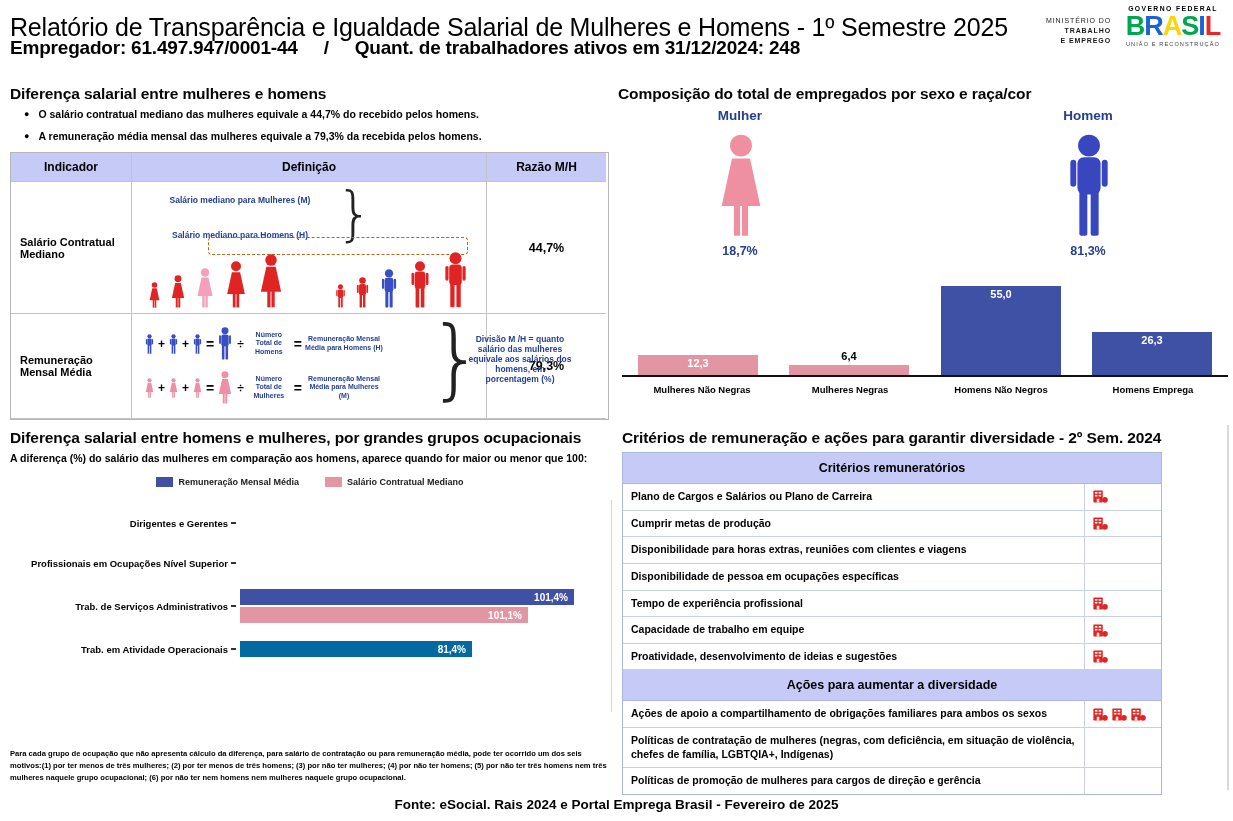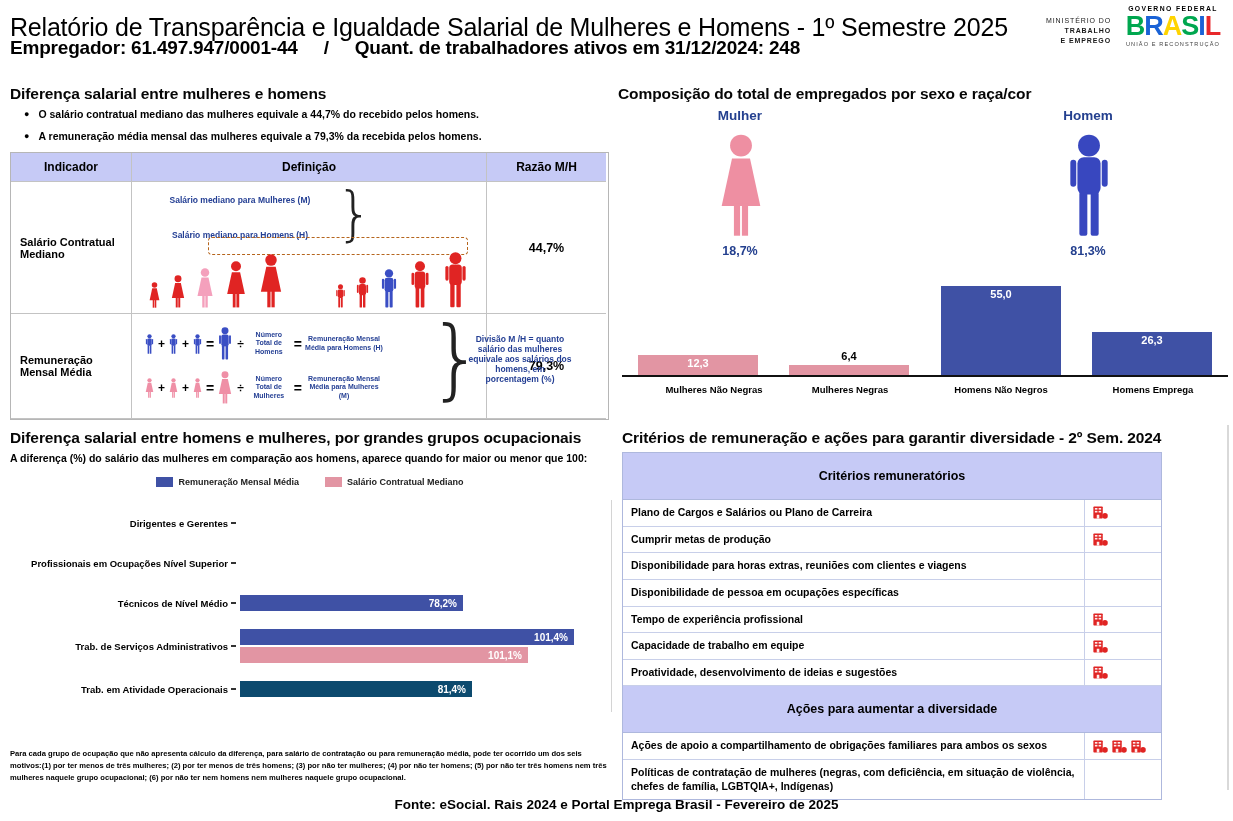--- a/index.html
+++ b/index.html
@@ -74,21 +74,21 @@
   .occ-tick{width:5px;height:1.5px;background:#333;margin-right:4px;flex:none;}
   .occ-bars{display:flex;flex-direction:column;gap:2px;}
   .occ-bar{height:16px;display:flex;align-items:center;justify-content:flex-end;}
   .occ-bar span{color:#fff;font-size:10px;font-weight:700;padding-right:6px;}
   .occ-frame{left:611px;top:500px;width:1px;height:212px;background:#d4d4d4;}
   .footnote{left:10px;top:748px;width:604px;font-size:7.6px;font-weight:600;line-height:1.55;}
 
   
   #crit-table{left:622px;top:452px;width:538px;border:1px solid #aeb8dd;}
   .crit-hd{background:#c6caf6;text-align:center;font-size:12.5px;font-weight:700;
-           padding:16px 0;border-bottom:1px solid #aeb8dd;}
+           padding:8px 0;border-bottom:1px solid #aeb8dd;}
   .crit-row{display:grid;grid-template-columns:1fr 76px;border-bottom:1px solid #c8cfe9;}
   .crit-row:last-child{border-bottom:none;}
   .crit-lab{font-size:10.5px;font-weight:700;padding:6px 8px;line-height:1.3;
             border-right:1px solid #c8cfe9;}
   .crit-icons{display:flex;align-items:center;gap:4px;padding-left:8px;}
   .edge-line{left:1227px;top:425px;width:2px;height:365px;background:#d9d9d9;}
 
   
   .footer{left:0;top:797px;width:1233px;text-align:center;font-size:13.5px;font-weight:700;}
 </style>
@@ -308,21 +308,21 @@
       <rect x="14.5" y="45" width="6.2" height="34" rx="1.5" fill="#3847bf"></rect>
       <rect x="23.3" y="45" width="6.2" height="34" rx="1.5" fill="#3847bf"></rect>
     </svg></div>
 <div class="abs sex-pct" style="left:680px;top:244px;">18,7%</div>
 <div class="abs sex-pct" style="left:1028px;top:244px;">81,3%</div>
 <div class="abs" id="comp-chart">
     <div class="axis"></div>
     <div class="cbar" style="left:16px;width:120px;height:20px;background:#e295a3">
       <span class="cbar-val" style="top:2px;color:#fff">12,3</span>
     </div>
-    <div class="cbar-cat" style="left:16px;width:152px;">Mulheres Não Negras</div>
+    <div class="cbar-cat" style="left:4px;width:152px;">Mulheres Não Negras</div>
     <div class="cbar" style="left:167px;width:120px;height:10px;background:#e295a3"></div>
     <div class="cbar-val" style="position:absolute;left:167px;width:120px;bottom:33px;color:#000">6,4</div>
     <div class="cbar-cat" style="left:152px;width:152px;">Mulheres Negras</div>
     <div class="cbar" style="left:319px;width:120px;height:89px;background:#3f51a5">
       <span class="cbar-val" style="top:2px;color:#fff">55,0</span>
     </div>
     <div class="cbar-cat" style="left:303px;width:152px;">Homens Não Negros</div>
     <div class="cbar" style="left:470px;width:120px;height:43px;background:#3f51a5">
       <span class="cbar-val" style="top:2px;color:#fff">26,3</span>
     </div>
@@ -345,46 +345,37 @@
     <div class="occ-row" style="height:40px">
       <div class="occ-lab">Dirigentes e Gerentes</div>
       <div class="occ-tick"></div>
       <div class="occ-bars"></div>
     </div>
     <div class="occ-row" style="height:40px">
       <div class="occ-lab">Profissionais em Ocupações Nível Superior</div>
       <div class="occ-tick"></div>
       <div class="occ-bars"></div>
     </div>
-    <div class="occ-row" style="height:40px">
-      <div class="occ-lab">Técnicos de Nível Médio</div>
-      <div class="occ-tick"></div>
-      <div class="occ-bars">
-        <div class="occ-bar" style="width:223px;background:#3f51a5">
-          <span>78,2%</span>
-        </div>
-      </div>
-    </div>
     <div class="occ-row" style="height:46px">
       <div class="occ-lab">Trab. de Serviços Administrativos</div>
       <div class="occ-tick"></div>
       <div class="occ-bars">
         <div class="occ-bar" style="width:334px;background:#3f51a5">
           <span>101,4%</span>
         </div>
         <div class="occ-bar" style="width:288px;background:#e295a3">
           <span>101,1%</span>
         </div>
       </div>
     </div>
     <div class="occ-row" style="height:40px">
       <div class="occ-lab">Trab. em Atividade Operacionais</div>
       <div class="occ-tick"></div>
       <div class="occ-bars">
-        <div class="occ-bar" style="width:232px;background:#0c4a6e">
+        <div class="occ-bar" style="width:232px;background:#0369a1">
           <span>81,4%</span>
         </div>
       </div>
     </div>
   </div>
 <div class="abs occ-frame"></div>
 <div class="abs footnote">Para cada grupo de ocupação que não apresenta cálculo da diferença, para salário de contratação ou para remuneração média, pode ter ocorrido um dos seis motivos:(1) por ter menos de três mulheres; (2) por ter menos de três homens; (3) por não ter mulheres; (4) por não ter homens; (5) por não ter três homens nem três mulheres naquele grupo ocupacional; (6) por não ter nem homens nem mulheres naquele grupo ocupacional.</div>
 
 <div class="abs sec-title" style="left:622px;top:429px;">Critérios de remuneração e ações para garantir diversidade - 2º Sem. 2024</div>
 <div class="abs" id="crit-table">
@@ -497,16 +488,20 @@
     <rect x="7.5" y="6.3" width="3.4" height="2.2" fill="#fff" opacity=".92"></rect>
     <rect x="5" y="11.5" width="3.4" height="5" fill="#fff" opacity=".92"></rect>
     <circle cx="16" cy="13" r="3.7" fill="#e02423"></circle>
   </svg>
       </div>
     </div>
     <div class="crit-row">
       <div class="crit-lab">Políticas de contratação de mulheres (negras, com deficiência, em situação de violência, chefes de família, LGBTQIA+, Indígenas)</div>
       <div class="crit-icons"></div>
     </div>
+    <div class="crit-row">
+      <div class="crit-lab">Políticas de promoção de mulheres para cargos de direção e gerência</div>
+      <div class="crit-icons"></div>
+    </div>
   </div>
 <div class="abs edge-line"></div>
 
 <div class="abs footer">Fonte: eSocial. Rais 2024 e Portal Emprega Brasil - Fevereiro de 2025</div>
 
 </body></html>

